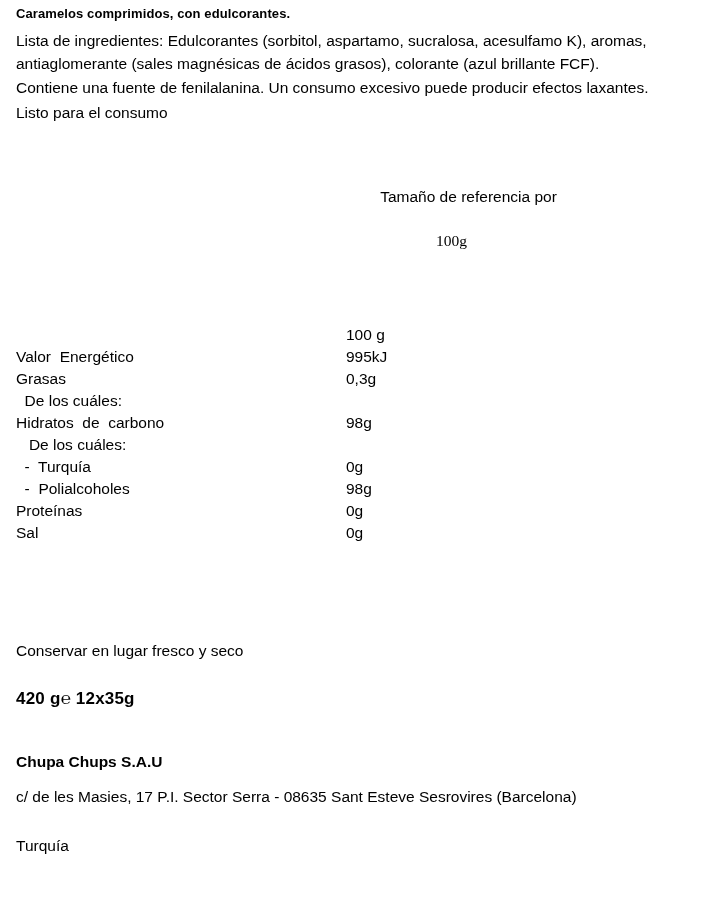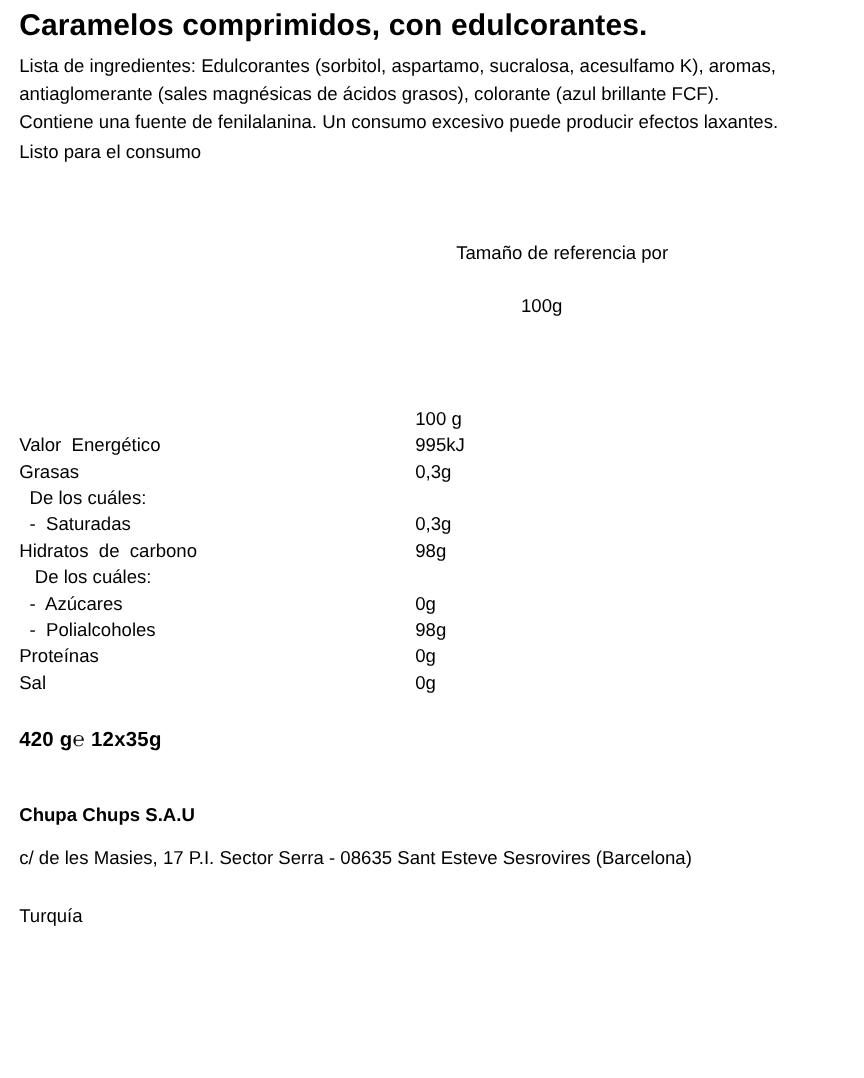--- a/index.html
+++ b/index.html
@@ -15,21 +15,21 @@
     -webkit-font-smoothing: antialiased;
   }
   .page {
     position: relative;
     width: 720px;
     height: 898px;
     box-sizing: border-box;
     padding: 0 16px;
   }
   .product-title {
-    font-size: 25px;
+    font-size: 13px;
     font-weight: bold;
     line-height: 1.25;
     margin: 6px 0 8px 0;
     letter-spacing: 0.1px;
   }
   .body-text {
     font-size: 15.5px;
     line-height: 1.45;
     margin: 0;
   }
@@ -58,20 +58,21 @@
   .col-rest {
     width: auto;
   }
   .ref-head {
     text-align: center;
     font-size: 15.5px;
     line-height: 1.42;
   }
   .ref-head .line2 {
     display: block;
+    font-family: Liberation Serif, serif;
   }
   .spacer-row td {
     height: 28px;
   }
   .storage {
     margin-top: 96px;
     font-size: 15.5px;
     line-height: 1.45;
   }
   .weight {
@@ -143,36 +144,31 @@
       <td class="col-label">Grasas</td>
       <td class="col-value">0,3g</td>
       <td class="col-rest"></td>
     </tr>
     <tr>
       <td class="col-label">  De los cuáles:</td>
       <td class="col-value"></td>
       <td class="col-rest"></td>
     </tr>
     <tr>
-      <td class="col-label">  -  Saturadas</td>
-      <td class="col-value">0,3g</td>
-      <td class="col-rest"></td>
-    </tr>
-    <tr>
       <td class="col-label">Hidratos  de  carbono</td>
       <td class="col-value">98g</td>
       <td class="col-rest"></td>
     </tr>
     <tr>
       <td class="col-label">   De los cuáles:</td>
       <td class="col-value"></td>
       <td class="col-rest"></td>
     </tr>
     <tr>
-      <td class="col-label">  -  Azúcares</td>
+      <td class="col-label">  -  Turquía</td>
       <td class="col-value">0g</td>
       <td class="col-rest"></td>
     </tr>
     <tr>
       <td class="col-label">  -  Polialcoholes</td>
       <td class="col-value">98g</td>
       <td class="col-rest"></td>
     </tr>
     <tr>
       <td class="col-label">Proteínas</td>
@@ -180,20 +176,21 @@
       <td class="col-rest"></td>
     </tr>
     <tr>
       <td class="col-label">Sal</td>
       <td class="col-value">0g</td>
       <td class="col-rest"></td>
     </tr>
   </tbody>
     </table>
 
+  <p class="storage">Conservar en lugar fresco y seco</p>
 
   <p class="weight">
     <span>420 g</span><span class="est">℮</span> <span>12x35g</span>
   </p>
 
   <p class="company">Chupa Chups S.A.U</p>
   <p class="address">c/ de les Masies, 17 P.I. Sector Serra - 08635 Sant Esteve Sesrovires (Barcelona)</p>
   <p class="origin">Turquía</p>
 
 </div>

